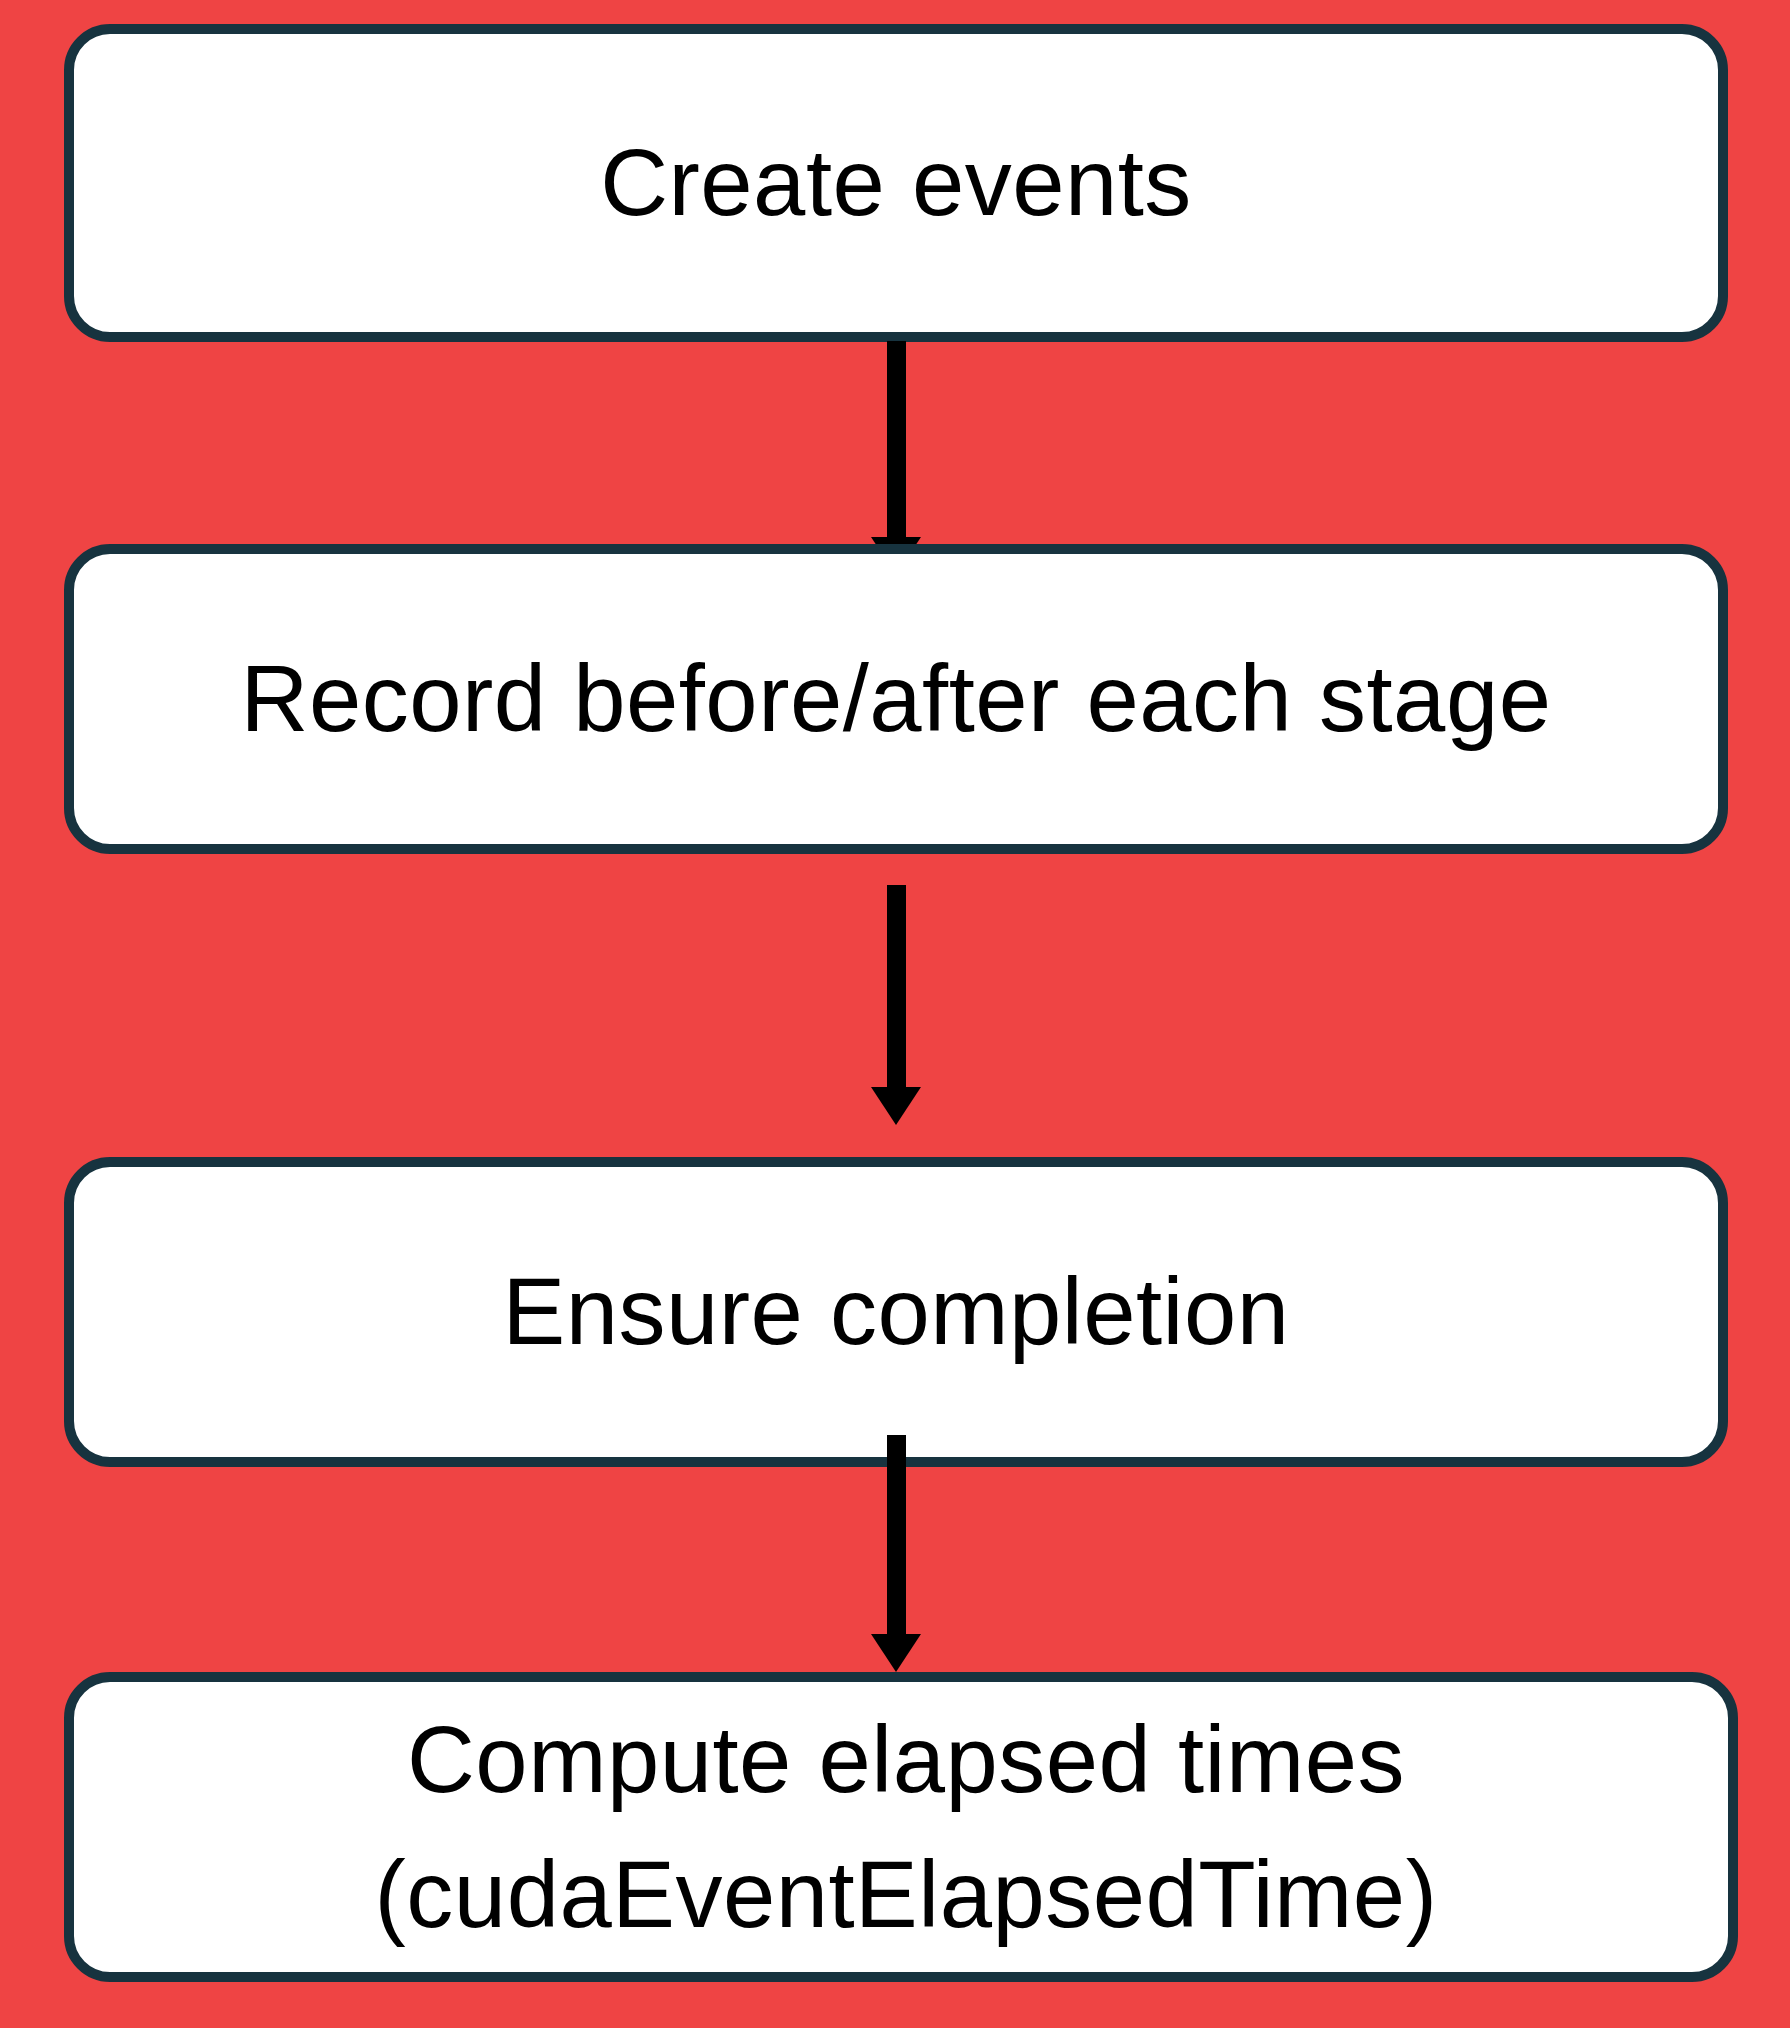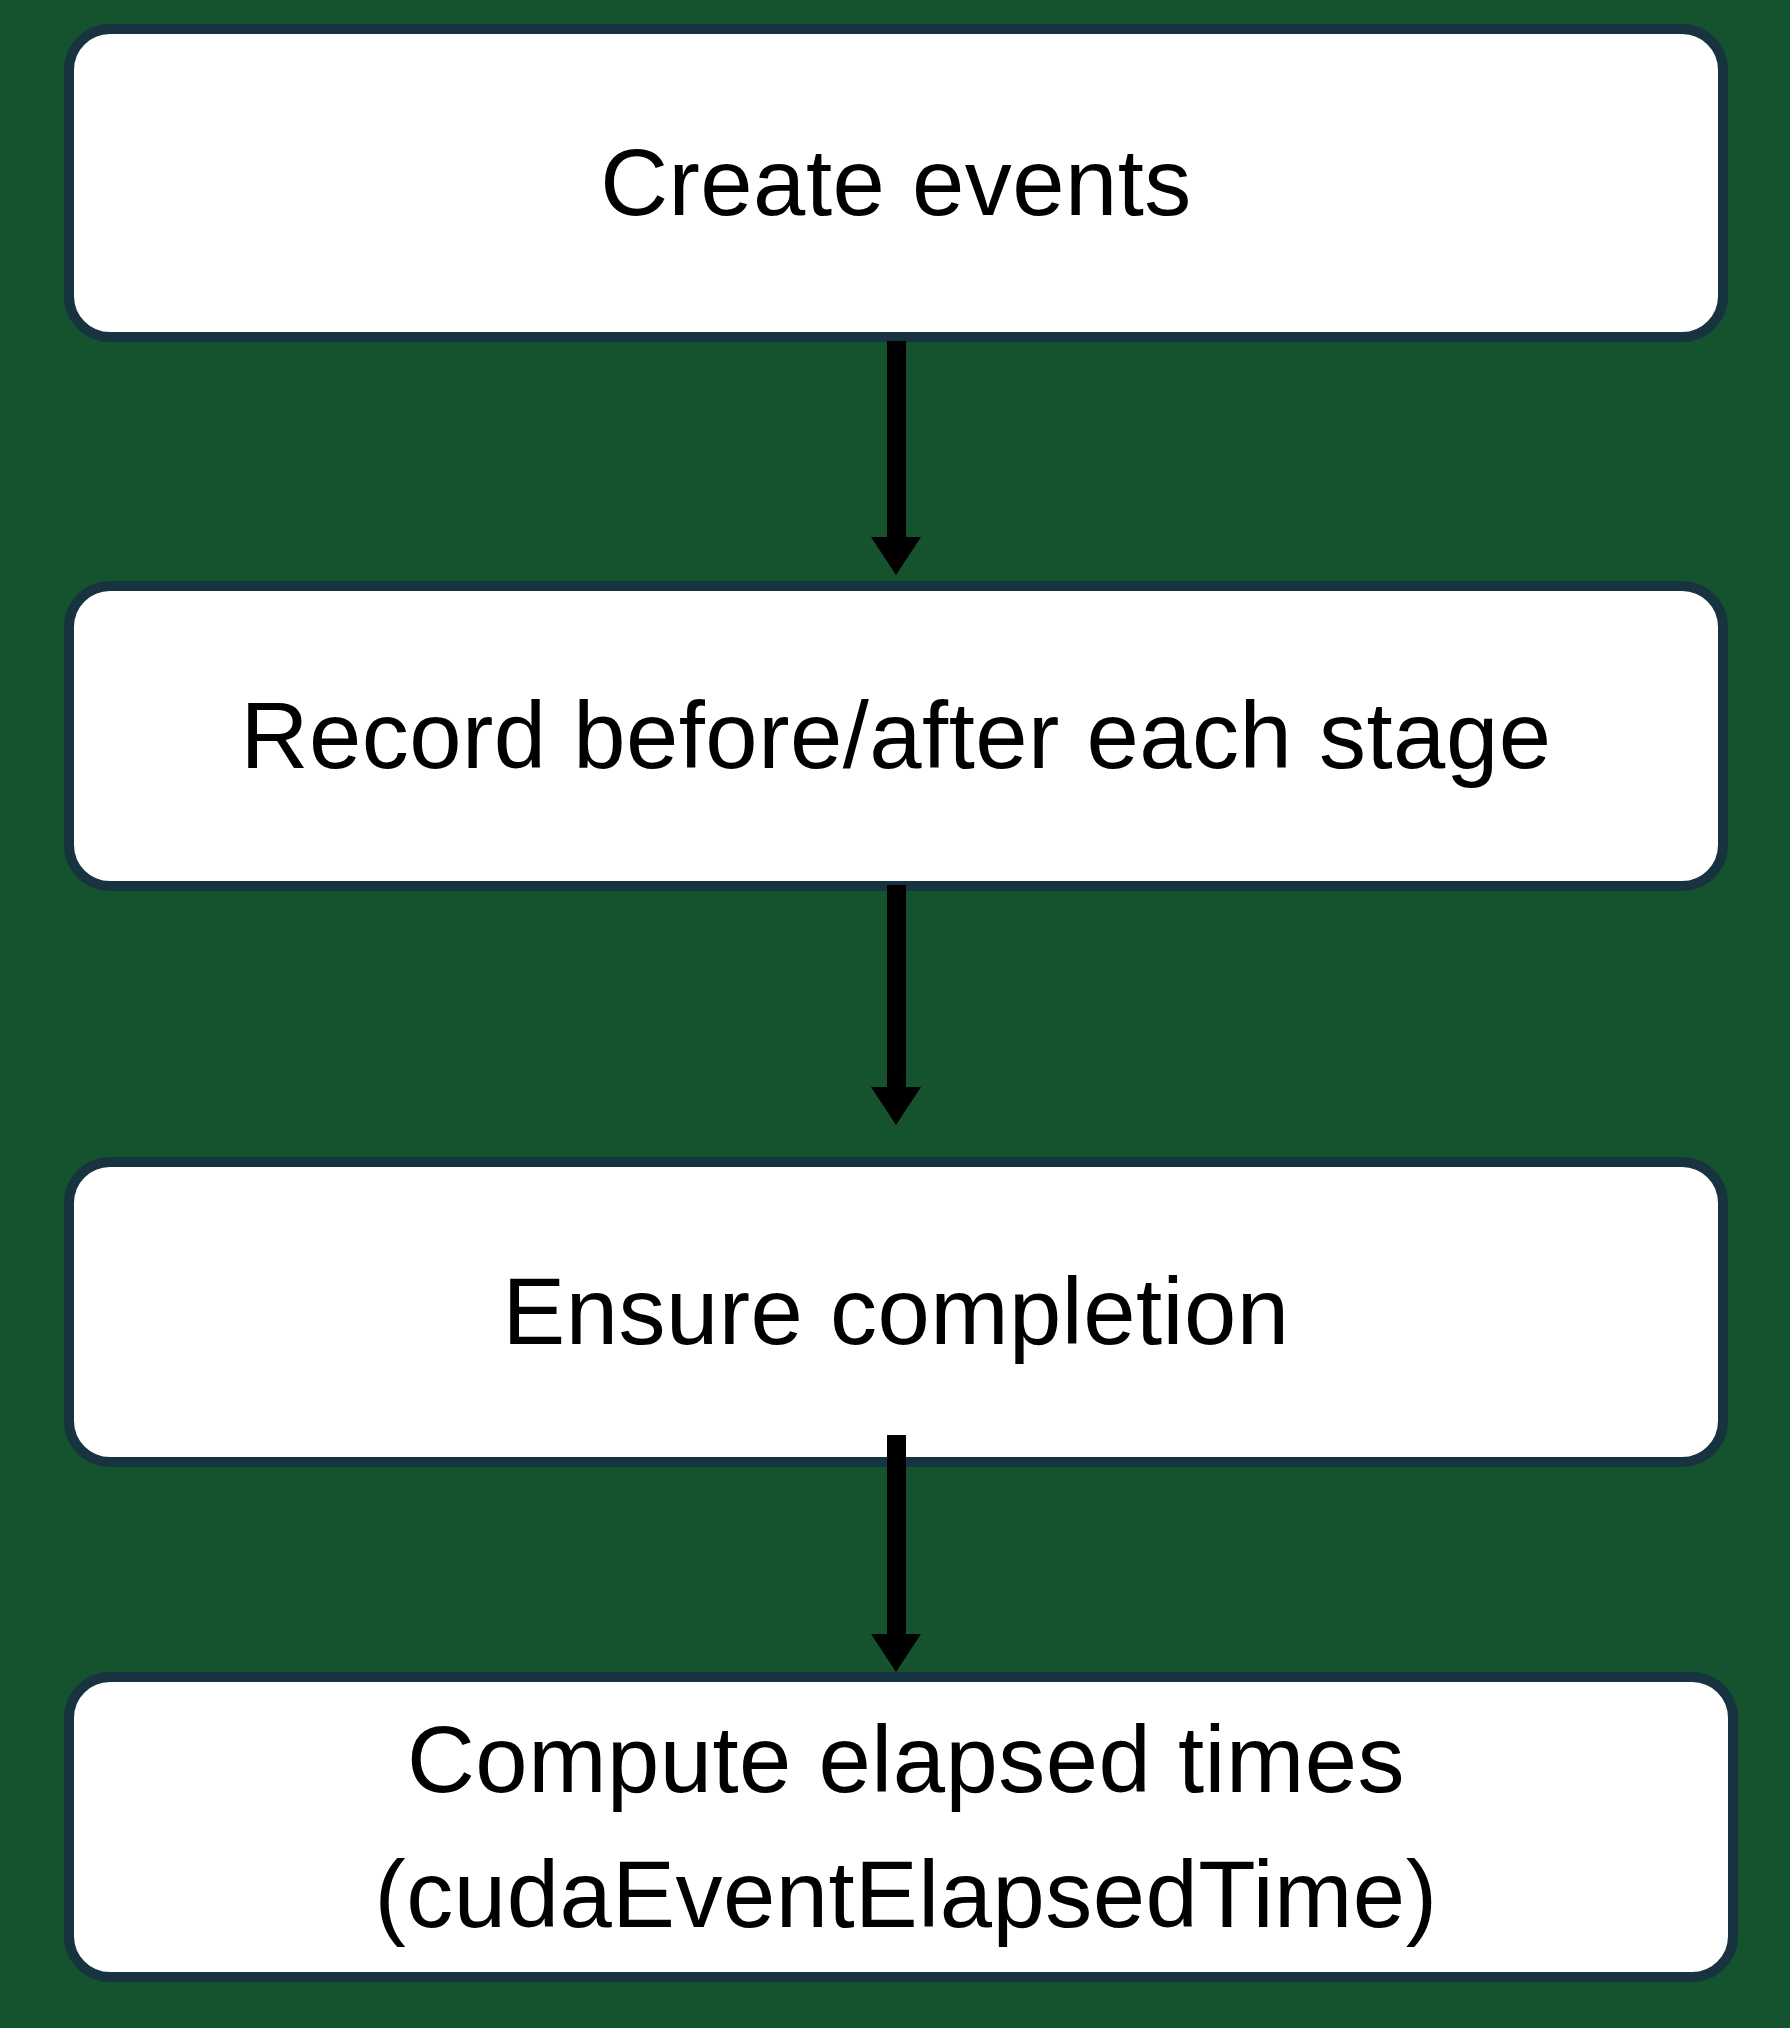--- a/index.html
+++ b/index.html
@@ -4,21 +4,21 @@
 <style>
   html, body {
     margin: 0;
     padding: 0;
     background: #ffffff;
   }
   #canvas {
     position: relative;
     width: 1790px;
     height: 2028px;
-    background: #14532d;
+    background: #ef4444;
     font-family: "Liberation Sans", "DejaVu Sans", sans-serif;
     overflow: hidden;
   }
   .flow-box {
     position: absolute;
     left: 64px;
     width: 1644px;
     background: #ffffff;
     border: 10px solid #17333f;
     border-radius: 46px;
@@ -30,21 +30,21 @@
     text-align: center;
     color: #000000;
     font-size: 94px;
     line-height: 1.44;
     letter-spacing: 0.5px;
   }
   .flow-box .line {
     white-space: nowrap;
   }
   #box-1 { top: 24px;  height: 298px; }
-  #box-2 { top: 581px; height: 290px; }
+  #box-2 { top: 544px; height: 290px; }
   #box-3 { top: 1157px; height: 290px; }
   #box-4 { top: 1672px; height: 290px; padding-left: 10px; }
 
   .flow-arrow {
     position: absolute;
     left: 871px;
     width: 50px;
     display: flex;
     flex-direction: column;
     align-items: center;

